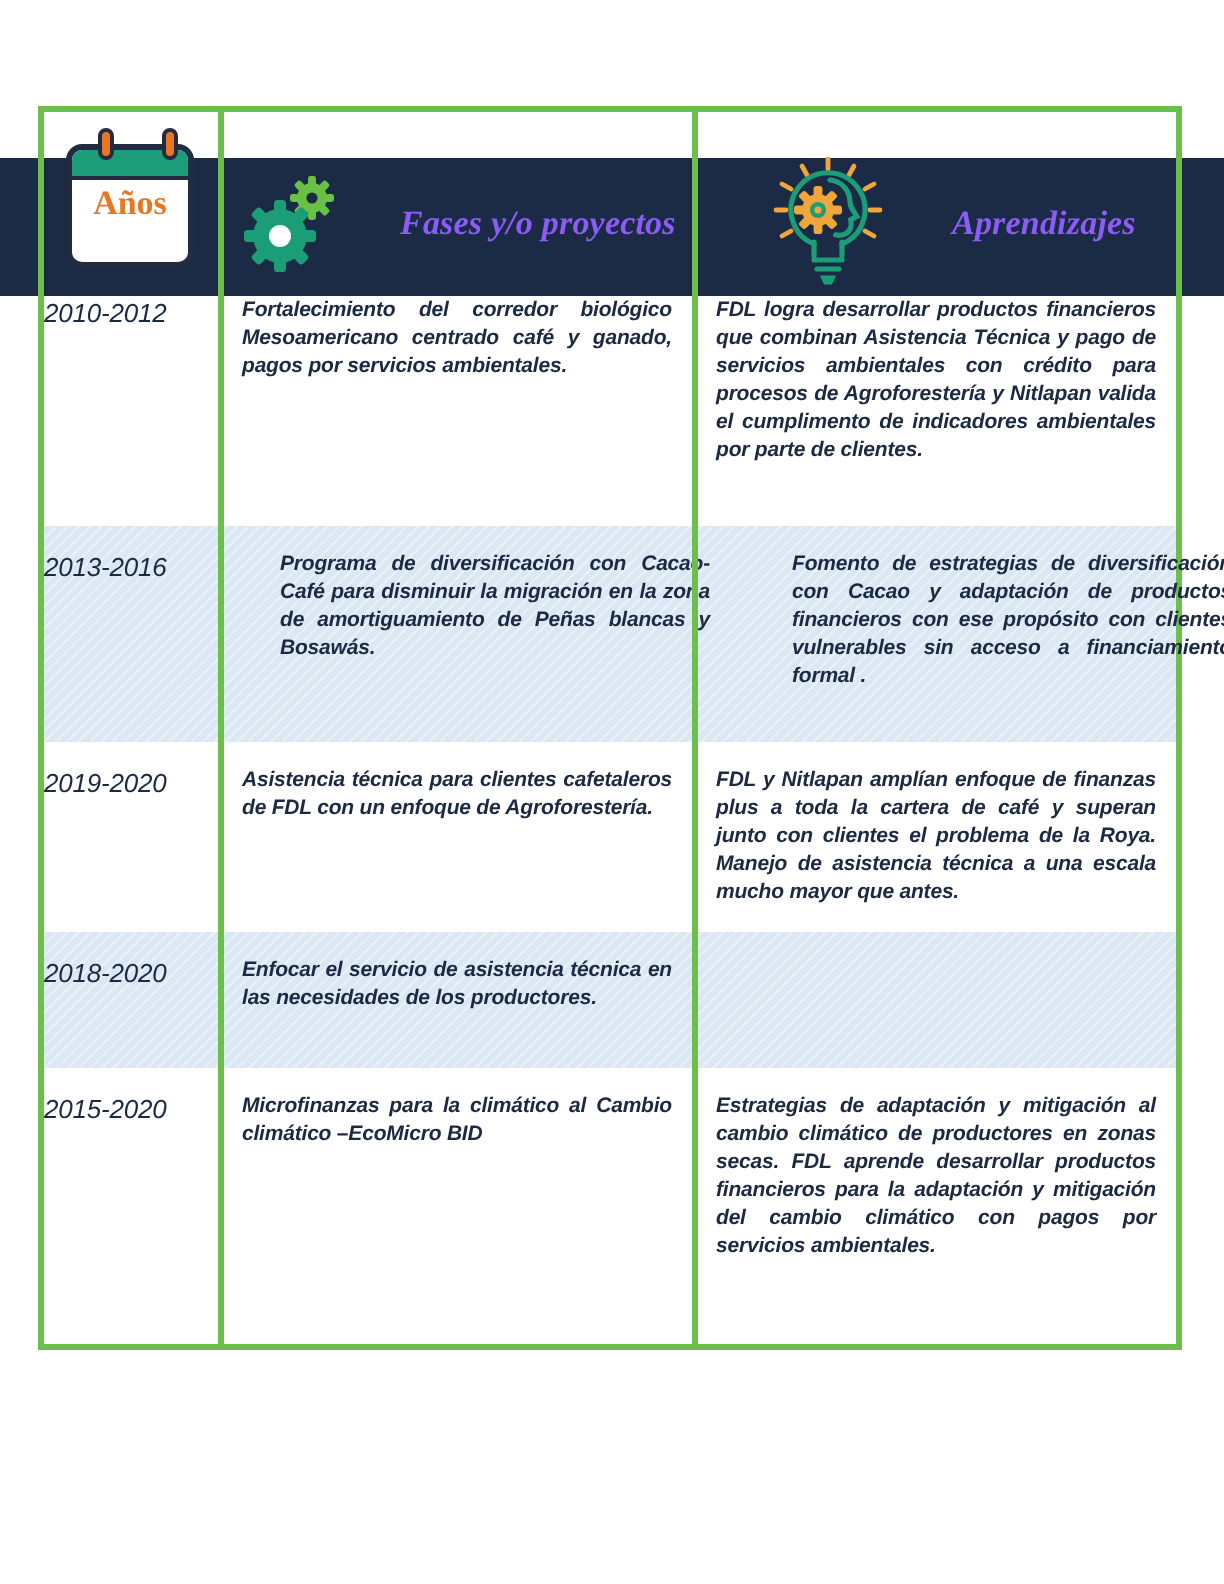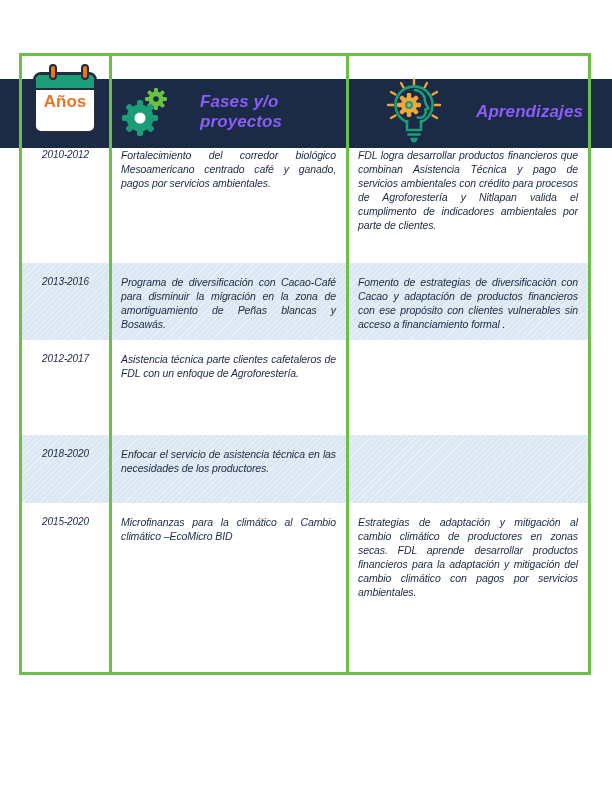--- a/index.html
+++ b/index.html
@@ -13,35 +13,35 @@
   
   .table-wrap{
     position:absolute;left:19px;top:53px;width:572px;height:622px;
     border:3px solid #6cbf4a;box-sizing:border-box;
   }
   .vsep{position:absolute;top:0;width:3px;height:616px;background:#6cbf4a;z-index:5;}
   .vsep.s1{left:87px;}
   .vsep.s2{left:324px;}
 
   .row{display:grid;grid-template-columns:87px 237px 242px;box-sizing:border-box;}
-  .header-row{height:80px;background:transparent;}
-  .r1{height:127px;} .r2{height:77px;} .r3{height:95px;} .r4{height:68px;} .r5{height:91px;}
+  .header-row{height:80px;background:transparent;font-family:Liberation Serif, serif;}
+  .r1{height:127px;} .r2{height:108px;gap:19px;} .r3{height:95px;} .r4{height:68px;} .r5{height:91px;}
   .row.alt{
     background:#dbe7f3;
     background-image:repeating-linear-gradient(135deg,rgba(255,255,255,.4) 0 1px,transparent 1px 4px);
   }
 
   .cell{box-sizing:border-box;position:relative;}
   .year-cell{
-    font-style:italic;font-size:10px;letter-spacing:-0.1px;
-    text-align:center;padding-top:13px;color:#1b2942;
+    font-style:italic;font-size:13px;letter-spacing:-0.1px;
+    text-align:left;padding-top:13px;color:#1b2942;
   }
   .text-cell{
     font-style:italic;font-size:10.5px;line-height:14px;letter-spacing:-0.1px;
-    text-align:justify;padding:12px 10px 0 12px;color:#1b2942;
+    text-align:justify;padding:12px 10px 0 12px;color:#1b2942;font-weight:bold;
   }
 
   
   .hdr-label{
     font-style:italic;font-weight:600;font-size:17px;color:#8b5cf6;letter-spacing:.1px;margin-left:20px;
   }
   .fases-cell,.apr-cell{display:flex;align-items:center;padding-top:22px;}
   .fases-cell{padding-left:12px;gap:11px;}
   .apr-cell{padding-left:38px;gap:12px;}
 
@@ -168,22 +168,23 @@
       <div class="cell text-cell">FDL logra desarrollar productos financieros que combinan Asistencia Técnica y pago de servicios ambientales con crédito para procesos de Agroforestería y Nitlapan valida el cumplimento de indicadores ambientales por parte de clientes.</div>
     </div>
 
     <div class="row r2 alt">
       <div class="cell year-cell">2013-2016</div>
       <div class="cell text-cell">Programa de diversificación con Cacao-Café para disminuir la migración en la zona de amortiguamiento de Peñas blancas y Bosawás.</div>
       <div class="cell text-cell">Fomento de estrategias de diversificación con Cacao y adaptación de productos financieros con ese propósito con clientes vulnerables sin acceso a financiamiento formal .</div>
     </div>
 
     <div class="row r3">
-      <div class="cell year-cell">2012-2017</div>
-      <div class="cell text-cell">Asistencia técnica parte clientes cafetaleros de FDL con un enfoque de Agroforestería.</div>
+      <div class="cell year-cell">2019-2020</div>
+      <div class="cell text-cell">Asistencia técnica para clientes cafetaleros de FDL con un enfoque de Agroforestería.</div>
+      <div class="cell text-cell">FDL y Nitlapan amplían enfoque de finanzas plus a toda la cartera de café y superan junto con clientes el problema de la Roya. Manejo de asistencia técnica a una escala mucho mayor que antes.</div>
     </div>
 
     <div class="row r4 alt">
       <div class="cell year-cell">2018-2020</div>
       <div class="cell text-cell">Enfocar el servicio de asistencia técnica en las necesidades de los productores.</div>
     </div>
 
     <div class="row r5">
       <div class="cell year-cell">2015-2020</div>
       <div class="cell text-cell">Microfinanzas para la climático al Cambio climático –EcoMicro BID</div>

